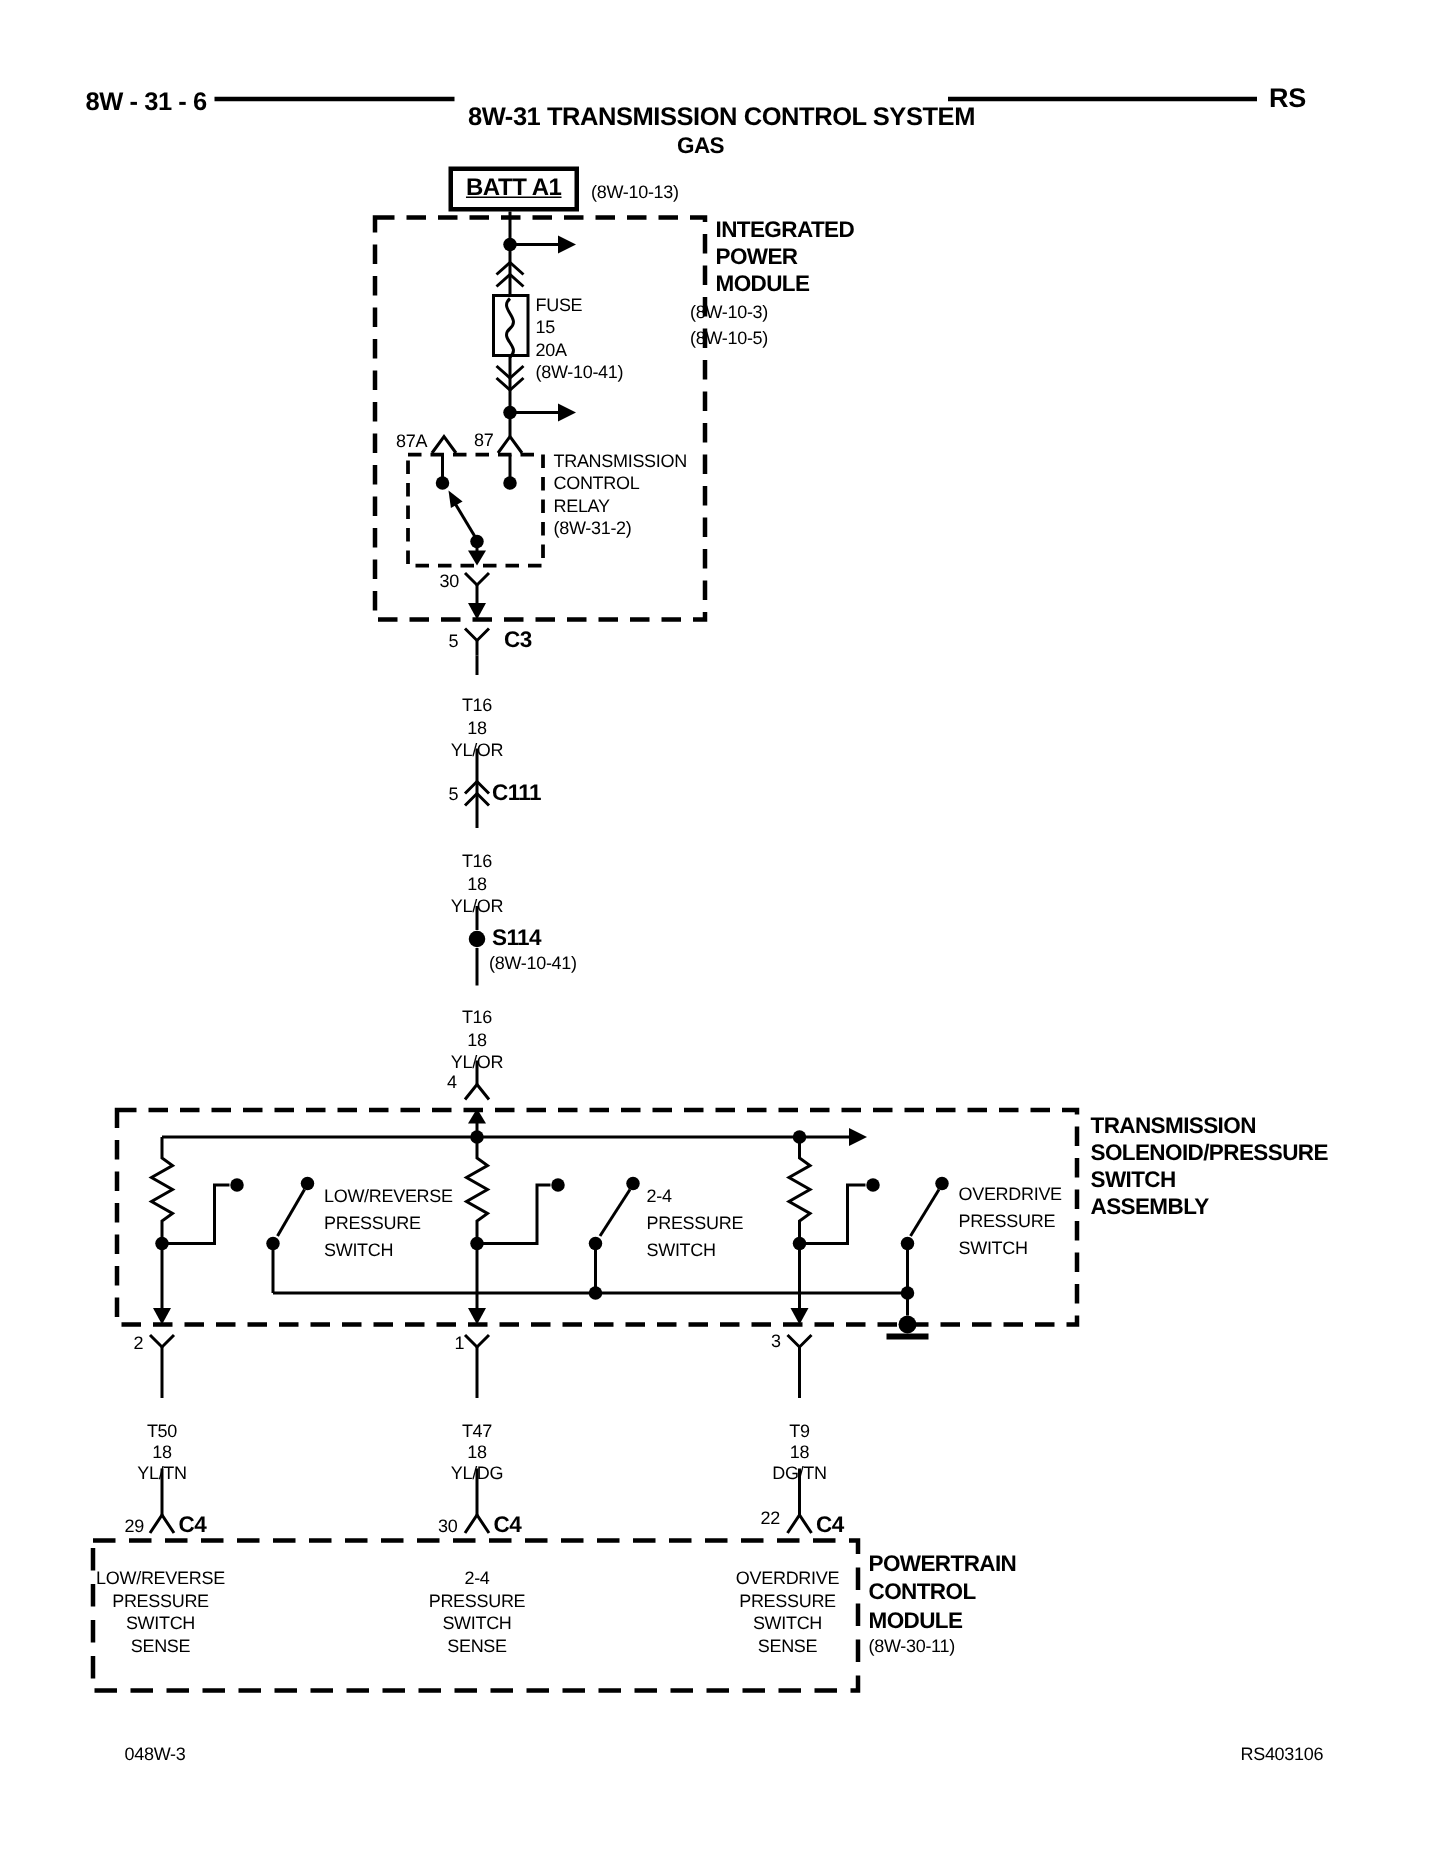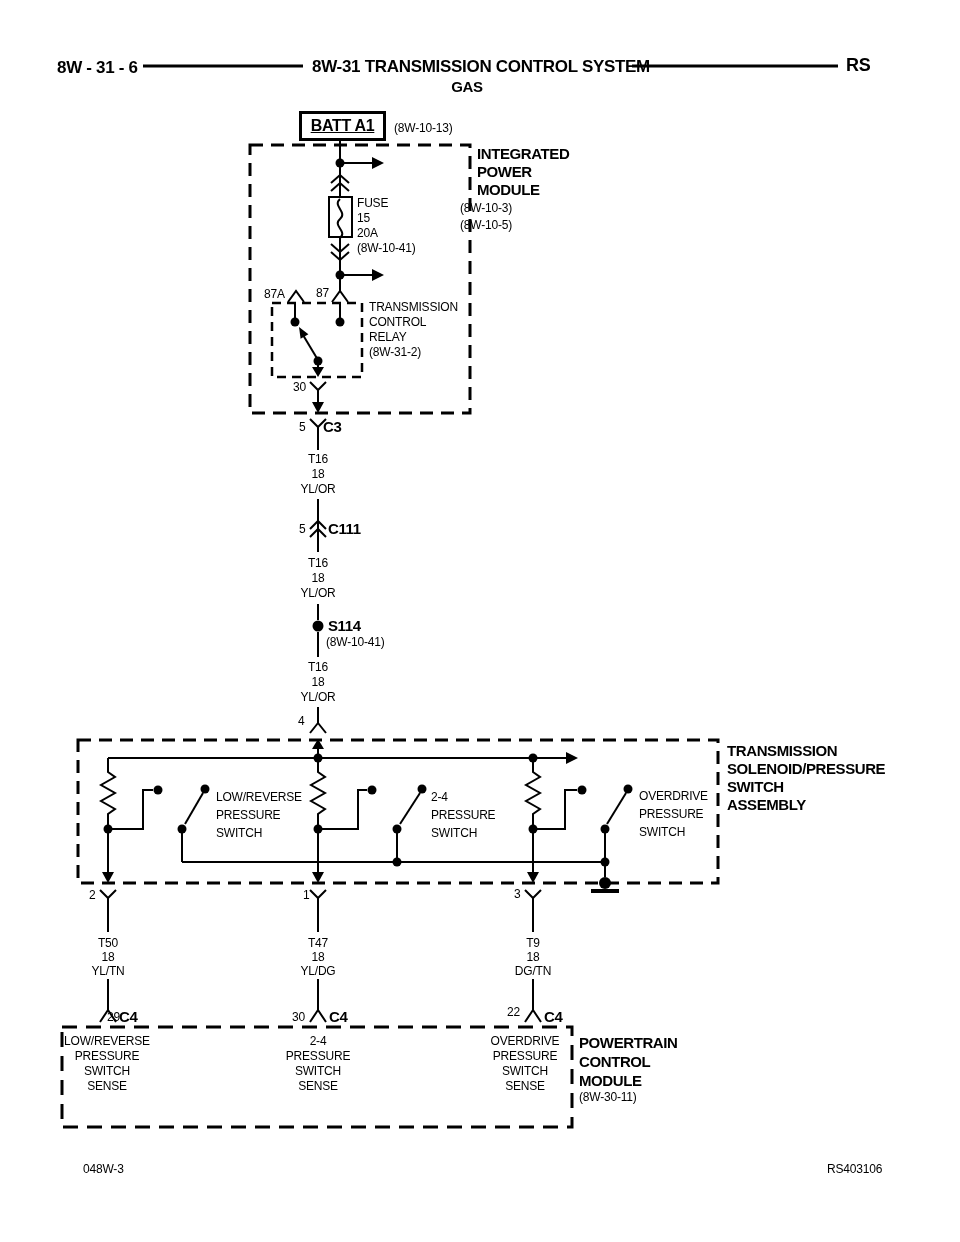--- a/index.html
+++ b/index.html
@@ -3,21 +3,21 @@
 <meta charset="utf-8">
 <style>
   html,body{margin:0;padding:0;background:#fff;}
   .page{position:relative;width:960px;height:1242px;background:#ffffff;overflow:hidden;font-family:"Liberation Sans",sans-serif;}
   .txt{position:absolute;color:#000;line-height:1;letter-spacing:-0.2px;white-space:nowrap;}
   .s12{font-size:12px;}
   .b15{font-size:15px;font-weight:bold;letter-spacing:-0.4px;}
   .b16{font-size:16px;font-weight:bold;letter-spacing:-0.3px;text-decoration:underline;}
   .b17{font-size:17px;font-weight:bold;letter-spacing:-0.3px;}
   .b18{font-size:18px;font-weight:bold;}
-  .ctr{text-align:center;}
+  .ctr{text-align:center;margin-top:11px;}
   .ln{display:block;}
   .batt-box{position:absolute;left:299px;top:111px;width:87px;height:30px;border:3px solid #000;box-sizing:border-box;display:flex;align-items:center;justify-content:center;}
   svg{position:absolute;left:0;top:0;}
   .wm{position:absolute;left:676px;top:1203px;font-size:25px;color:#8d8d8d;letter-spacing:0.3px;white-space:nowrap;}
 </style>
 </head>
 <body>
 
 <div class="page">
 
@@ -183,21 +183,21 @@
   <div class="txt s12" style="left:316px;top:287px;">87</div>
   <div class="txt s12" style="left:369px;top:300px;line-height:15px;">
     <span class="ln">TRANSMISSION</span>
     <span class="ln">CONTROL</span>
     <span class="ln">RELAY</span>
     <span class="ln">(8W-31-2)</span>
   </div>
   <div class="txt s12" style="left:293px;top:381px;">30</div>
 
   <div class="txt s12" style="left:299px;top:421px;">5</div>
-  <div class="txt b15" style="left:323px;top:419px;">C3</div>
+  <div class="txt b15" style="left:336px;top:419px;">C3</div>
 
   <div class="txt s12 ctr" style="left:268px;top:452px;width:100px;line-height:15px;">
     <span class="ln">T16</span>
     <span class="ln">18</span>
     <span class="ln">YL/OR</span>
   </div>
 
   <div class="txt s12" style="left:299px;top:523px;">5</div>
   <div class="txt b15" style="left:328px;top:521px;">C111</div>
 
@@ -253,21 +253,21 @@
     <span class="ln">T47</span>
     <span class="ln">18</span>
     <span class="ln">YL/DG</span>
   </div>
   <div class="txt s12 ctr" style="left:483px;top:936px;width:100px;line-height:14px;">
     <span class="ln">T9</span>
     <span class="ln">18</span>
     <span class="ln">DG/TN</span>
   </div>
 
-  <div class="txt s12" style="left:83px;top:1011px;margin-left:24px;">29</div>
+  <div class="txt s12" style="left:83px;top:1011px;">29</div>
   <div class="txt b15" style="left:119px;top:1009px;">C4</div>
   <div class="txt s12" style="left:292px;top:1011px;">30</div>
   <div class="txt b15" style="left:329px;top:1009px;">C4</div>
   <div class="txt s12" style="left:507px;top:1006px;">22</div>
   <div class="txt b15" style="left:544px;top:1009px;">C4</div>
 
   <div class="txt s12 ctr" style="left:57px;top:1034px;width:100px;line-height:15px;">
     <span class="ln">LOW/REVERSE</span>
     <span class="ln">PRESSURE</span>
     <span class="ln">SWITCH</span>

